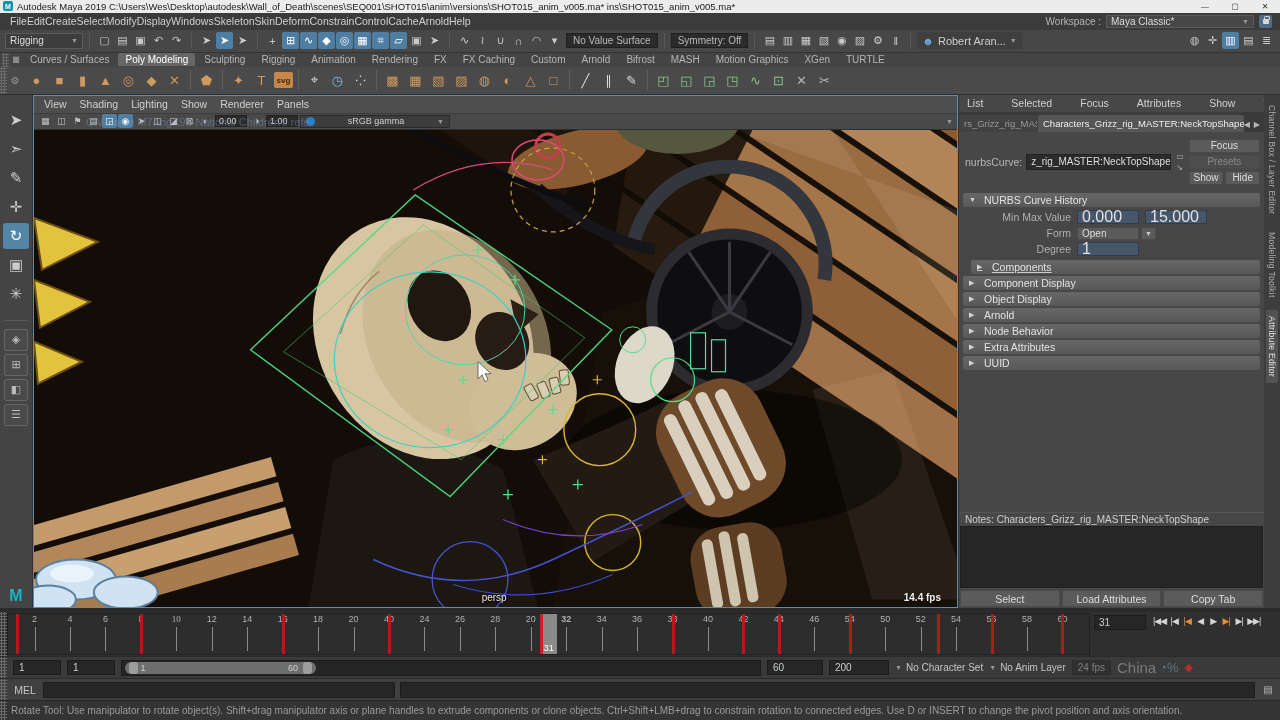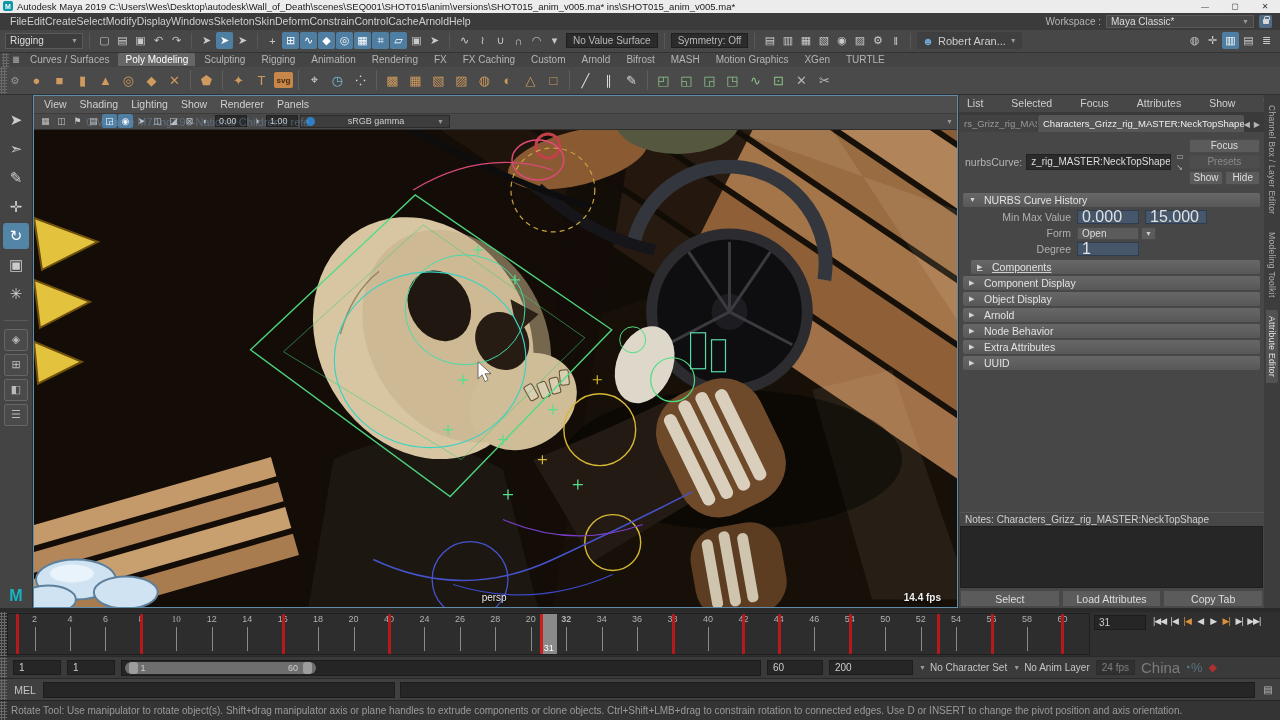--- a/index.html
+++ b/index.html
@@ -762,21 +762,21 @@
     <div class="rs-field" style="width:48px">1</div>
     <div id="rs-track">
       <div id="rs-bar">
         <span class="rs-handle"></span>
         <span class="rs-val" style="position:absolute;left:16px;">1</span>
         <span class="rs-val" style="position:absolute;right:18px;">60</span>
         <span class="rs-handle"></span>
       </div>
     </div>
     <div class="rs-field" style="width:56px">60</div>
-    <div class="rs-field" style="width:84px">200</div>
+    <div class="rs-field" style="width:60px">200</div>
     <div class="rs-dd">
       <span class="dd-arrow">▼</span>
       <span>No Character Set</span>
     </div>
     <div class="rs-dd">
       <span class="dd-arrow">▼</span>
       <span>No Anim Layer</span>
     </div>
     <div class="rs-field" id="rs-fps">24 fps</div>
     <div id="range-watermark">

